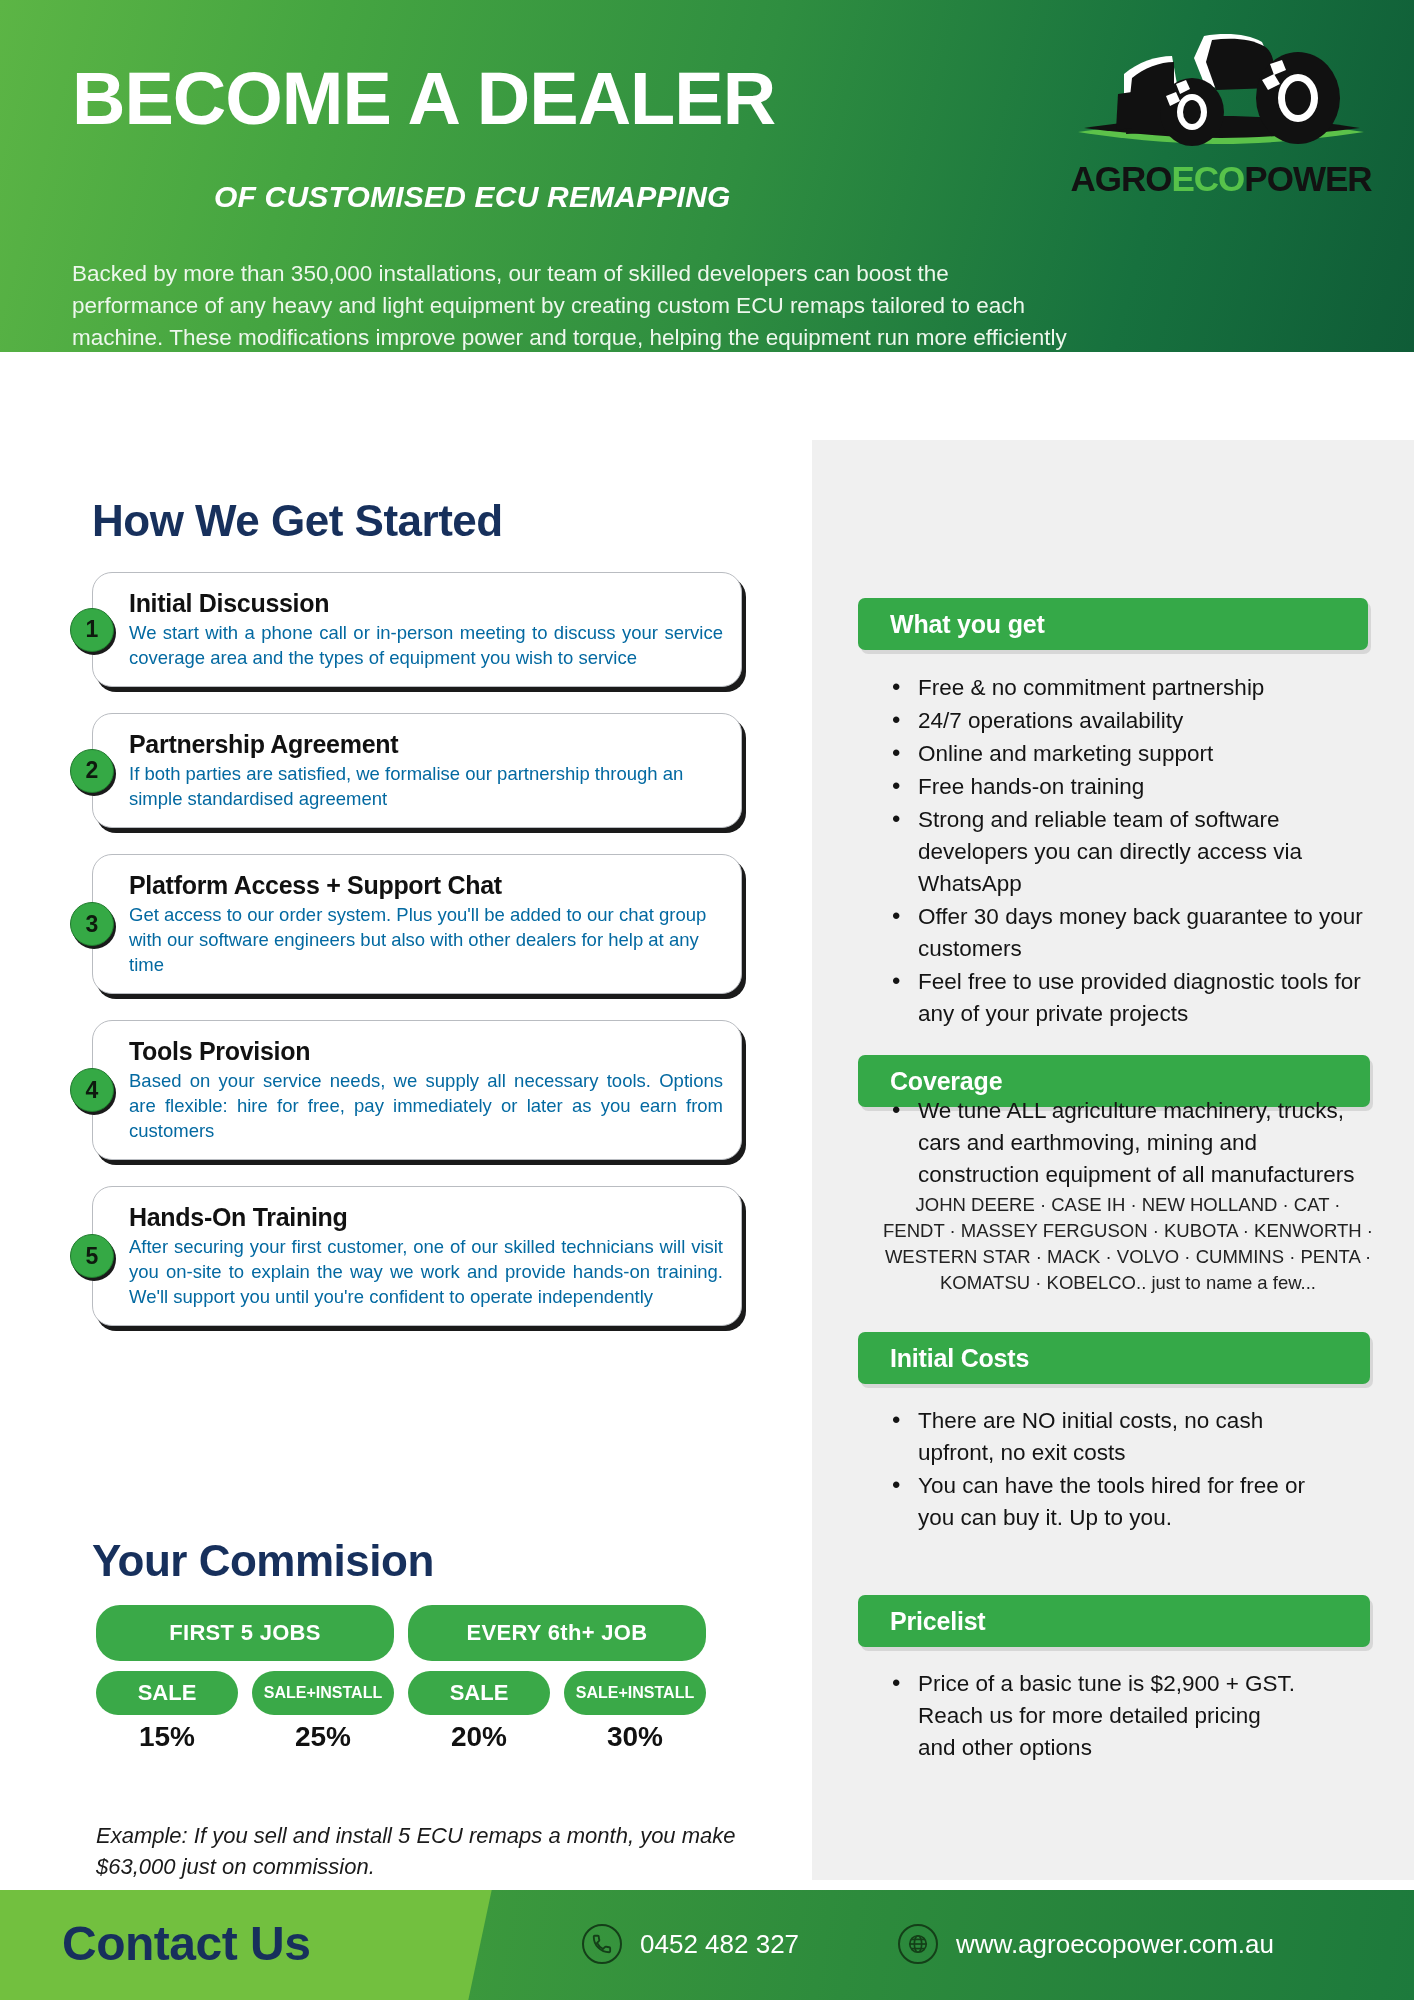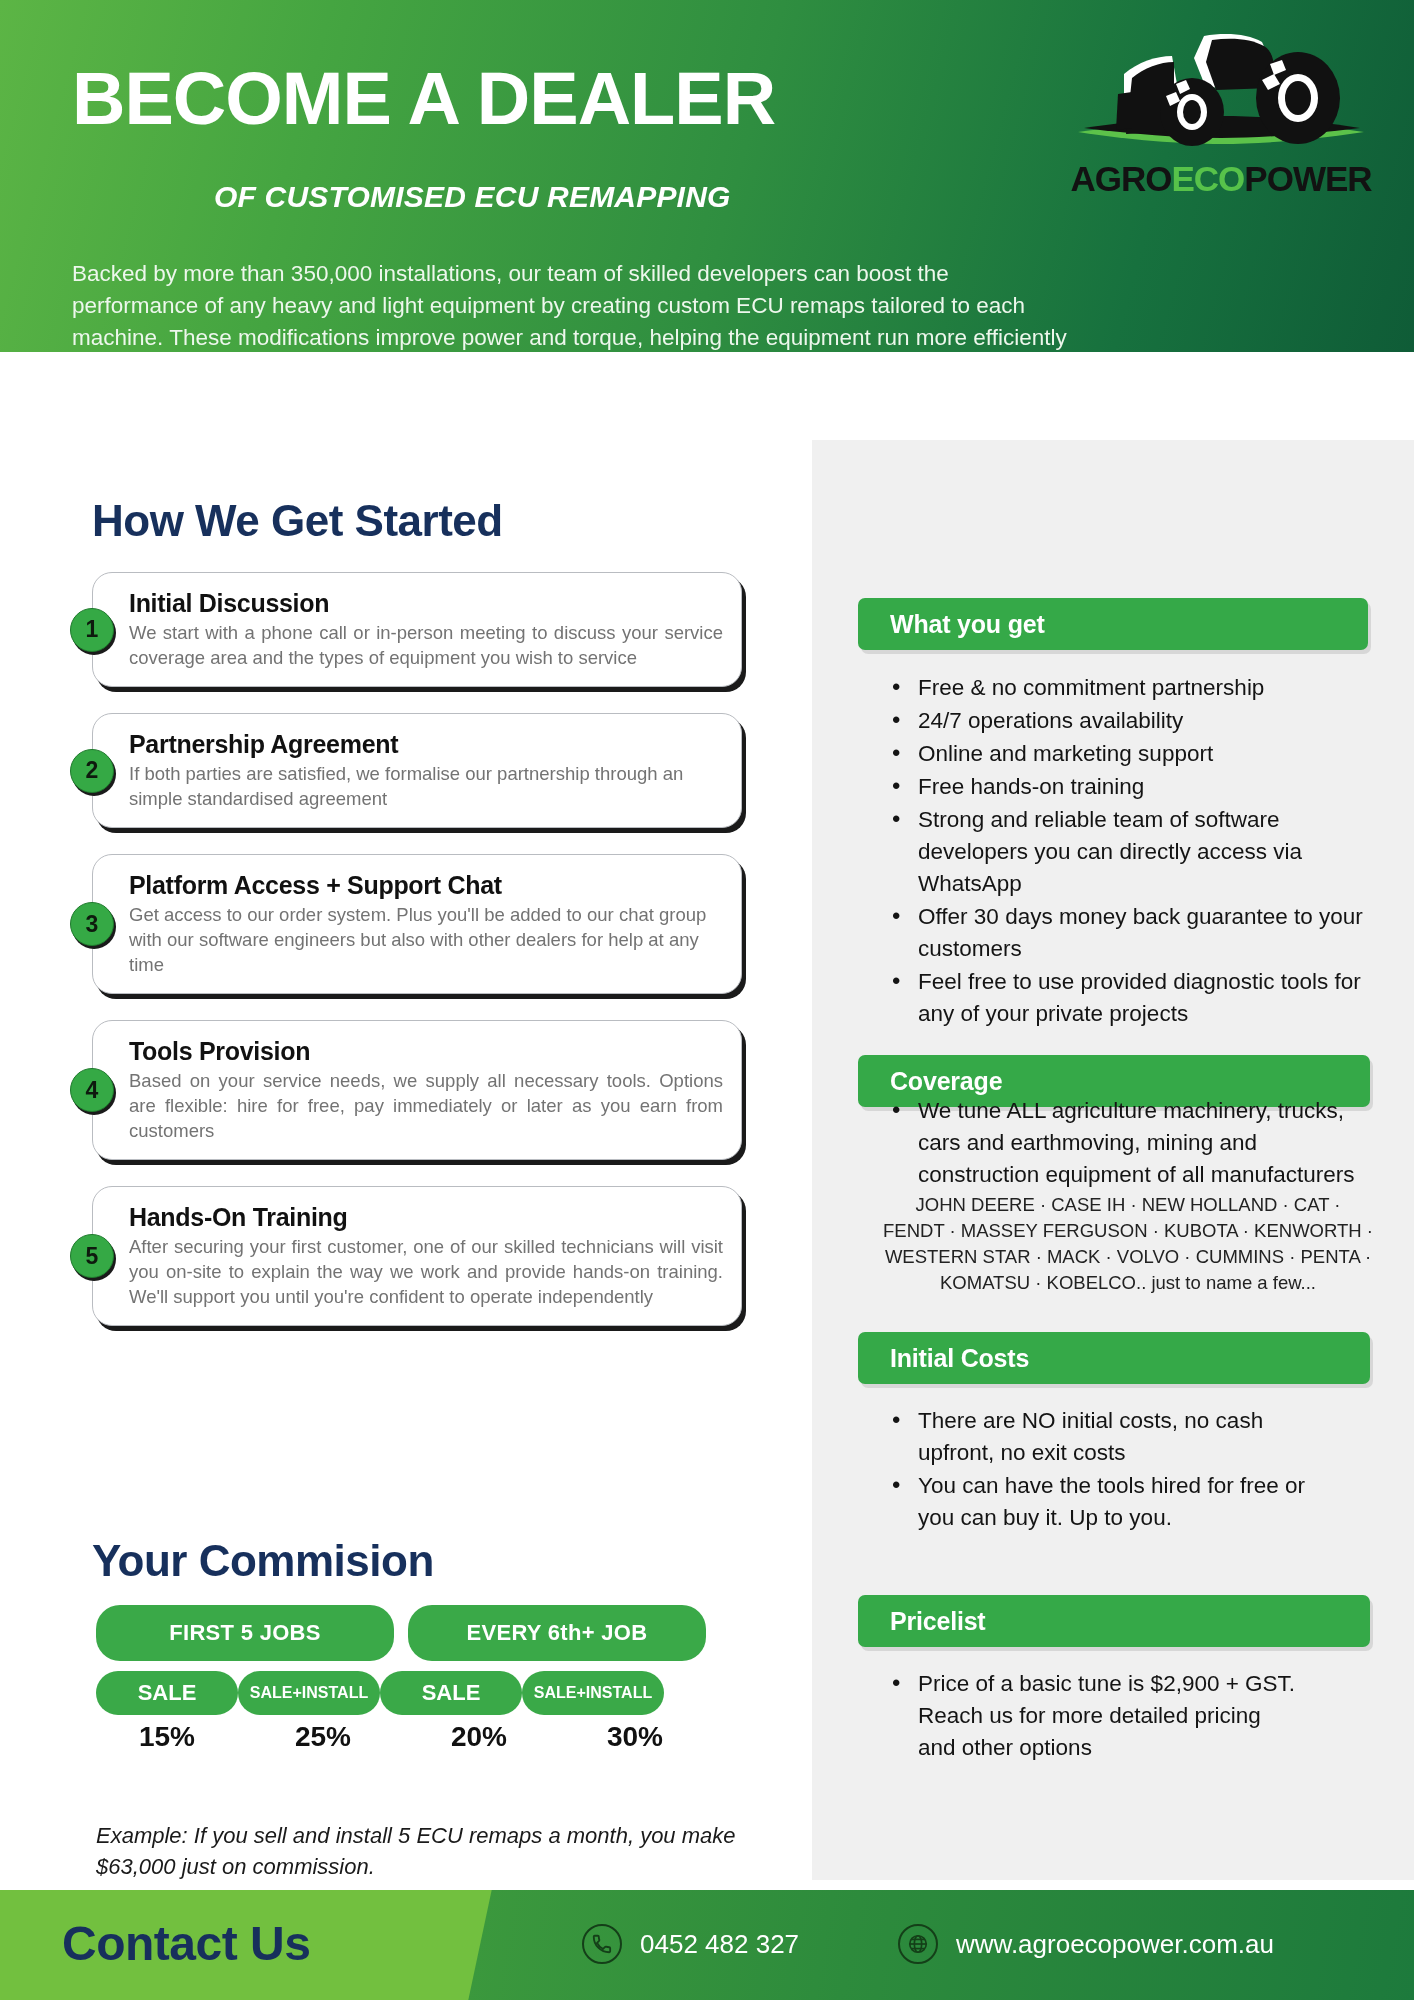--- a/index.html
+++ b/index.html
@@ -134,21 +134,21 @@
   .step-title {
     font-size: 25px;
     font-weight: 800;
     color: #111111;
     letter-spacing: -0.3px;
     margin-bottom: 2px;
   }
   .step-text {
     font-size: 18.5px;
     line-height: 25px;
-    color: #737373;
+    color: #0369a1;
     text-align: justify;
   }
 
   
   .comm-title { left: 92px; top: 1538px; }
   .comm-grid {
     position: absolute;
     left: 96px; top: 1605px;
     width: 620px;
   }
@@ -159,21 +159,21 @@
     display: flex;
     align-items: center;
     justify-content: center;
     font-weight: 800;
     text-align: center;
   }
   .row-head { display: flex; gap: 14px; }
   .row-head .pill { height: 56px; font-size: 22px; letter-spacing: 0.3px; }
   .row-head .pill:nth-child(1) { width: 298px; }
   .row-head .pill:nth-child(2) { width: 298px; }
-  .row-sub { display: flex; margin-top: 10px; }
+  .row-sub { display: flex; gap: 14px; margin-top: 10px; }
   .row-sub .pill { height: 44px; }
   .row-sub .p-sale { width: 142px; font-size: 22px; }
   .row-sub .p-inst { width: 142px; font-size: 16px; }
   .row-val { display: flex; gap: 14px; margin-top: 6px; }
   .row-val div {
     width: 142px;
     text-align: center;
     font-size: 28px;
     font-weight: 800;
     color: #111111;

